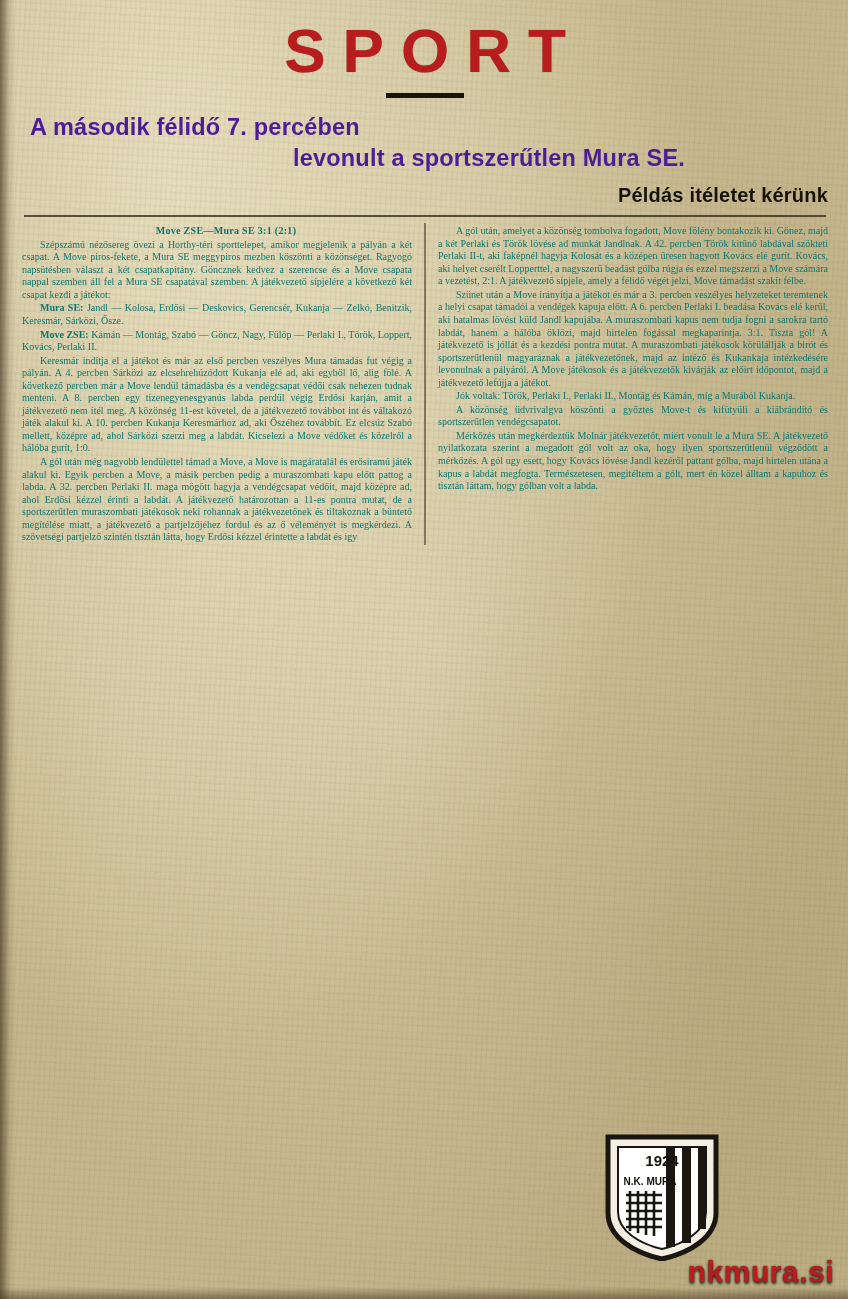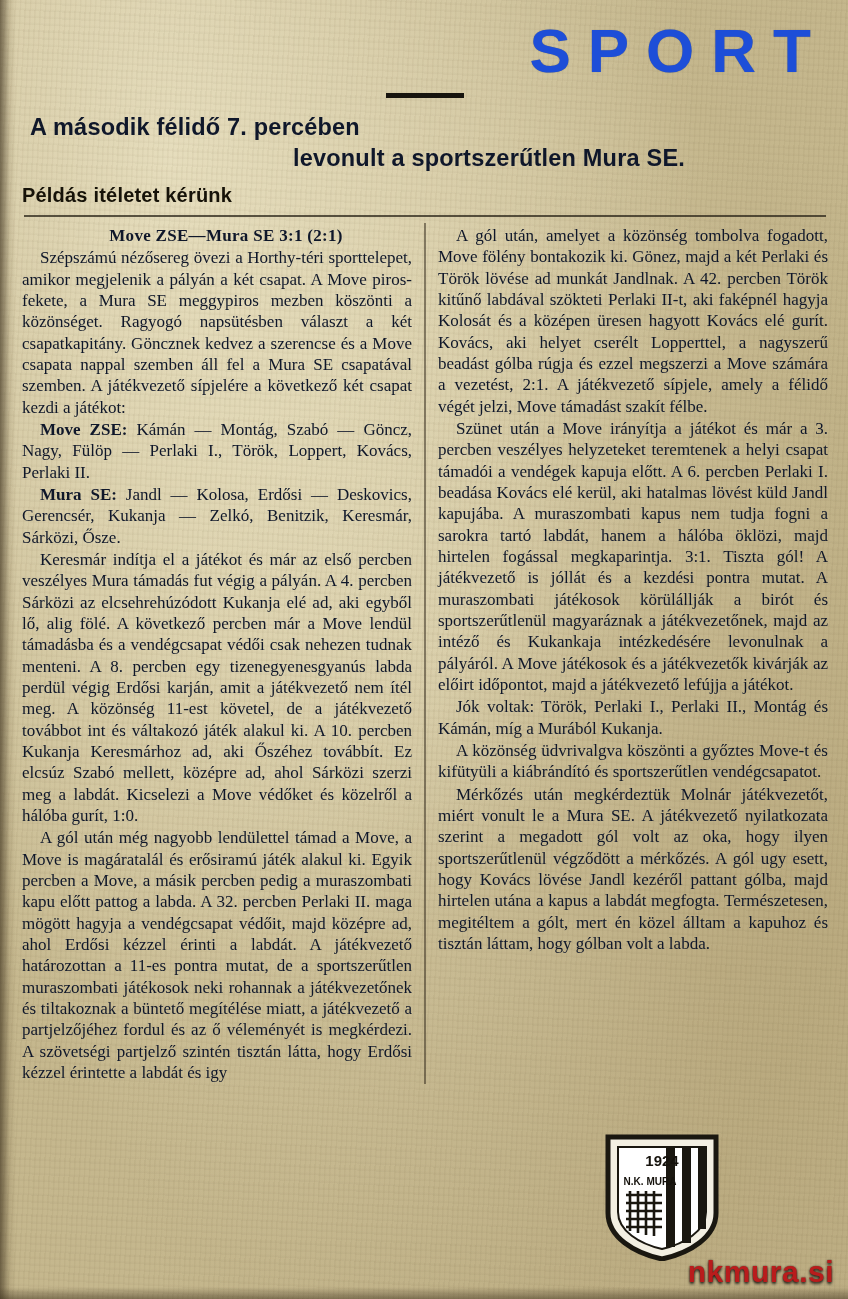--- a/index.html
+++ b/index.html
@@ -56,74 +56,74 @@
   }
   .edge-bottom {
     position: absolute;
     left: 0; right: 0; bottom: 0;
     height: 12px;
     background: linear-gradient(0deg, rgba(60,48,28,0.5), rgba(255,255,255,0));
     z-index: 4;
     pointer-events: none;
   }
   .masthead {
-    text-align: right;
+    text-align: center;
     font-family: "Liberation Sans", sans-serif;
     font-weight: bold;
     font-size: 62px;
     letter-spacing: 17px;
     line-height: 1.05;
     text-indent: 17px;
-    color: #1d4ed8;
+    color: #b91c1c;
     margin: 4px 0 2px 0;
     text-shadow: 0 0 1px rgba(0,0,0,0.35);
   }
   .masthead-rule {
     width: 78px;
     height: 5px;
     background: #17140e;
     margin: 10px auto 14px auto;
   }
   .headline {
     font-family: "Liberation Sans", sans-serif;
     font-weight: bold;
     font-size: 23.5px;
     line-height: 1.32;
-    color: #0f172a;
+    color: #4c1d95;
     letter-spacing: 0.2px;
   }
   .headline .l1 { display: block; text-align: left; padding-left: 8px; }
   .headline .l2 { display: block; text-align: center; padding-left: 128px; }
   .subhead {
     font-family: "Liberation Sans", sans-serif;
     font-weight: bold;
     font-size: 20px;
-    text-align: left;
+    text-align: right;
     margin: 10px 0 8px 0;
     color: #161208;
     letter-spacing: 0.2px;
   }
   .rule-thin {
     height: 2px;
     background: #2a2418;
     margin: 6px 2px 8px 2px;
     opacity: 0.75;
   }
   .cols {
     position: relative;
     display: flex;
     gap: 26px;
     margin-top: 6px;
   }
   .col {
     width: 390px;
-    font-size: 17px;
+    font-size: 10px;
     line-height: 1.255;
     text-align: justify;
-    color: #0f172a;
+    color: #0f766e;
     -webkit-hyphens: auto;
     hyphens: auto;
   }
   .col-divider {
     position: absolute;
     left: 402px;
     top: -2px;
     bottom: 0;
     width: 2px;
     background: #3a3222;
@@ -192,27 +192,27 @@
 
     <div class="cols">
       <div class="col-divider"></div>
 
       <div class="col">
         <p class="lead">Move ZSE—Mura SE 3:1  (2:1)</p>
 
         <p>Szépszámú nézősereg övezi a Horthy-téri sporttelepet, amikor megjelenik a pályán a két csapat. A Move piros-fekete, a Mura SE meggypiros mezben köszönti a közönséget. Ragyogó napsütésben választ a két csapatkapitány. Göncznek kedvez a szerencse és a Move csapata nappal szemben áll fel a Mura SE csapatával szemben. A játékvezető sípjelére a következő két csapat kezdi a játékot:</p>
 
         <p class="lineup">
+          <b>Mura SE:</b>
+          <span>Jandl — Kolosa, Erdősi — Deskovics, Gerencsér, Kukanja — Zelkó, Benitzik, Keresmár, Sárközi, Ősze.</span>
+        </p>
+
+        <p class="lineup">
           <b>Move ZSE:</b>
           <span>Kámán — Montág, Szabó — Göncz, Nagy, Fülöp — Perlaki I., Török, Loppert, Kovács, Perlaki II.</span>
-        </p>
-
-        <p class="lineup">
-          <b>Mura SE:</b>
-          <span>Jandl — Kolosa, Erdősi — Deskovics, Gerencsér, Kukanja — Zelkó, Benitzik, Keresmár, Sárközi, Ősze.</span>
         </p>
 
         <p>Keresmár indítja el a játékot és már az első percben veszélyes Mura támadás fut végig a pályán. A 4. percben Sárközi az elcsehrehúzódott Kukanja elé ad, aki egyből lő, alig fölé. A következő percben már a Move lendül támadásba és a vendégcsapat védői csak nehezen tudnak menteni. A 8. percben egy tizenegyenesgyanús labda perdül végig Erdősi karján, amit a játékvezető nem ítél meg. A közönség 11-est követel, de a játékvezető továbbot int és váltakozó játék alakul ki. A 10. percben Kukanja Keresmárhoz ad, aki Őszéhez továbbít. Ez elcsúz Szabó mellett, középre ad, ahol Sárközi szerzi meg a labdát. Kicselezi a Move védőket és közelről a hálóba gurít, 1:0.</p>
         <p>A gól után még nagyobb lendülettel támad a Move, a Move is magáratalál és erősiramú játék alakul ki. Egyik percben a Move, a másik percben pedig a muraszombati kapu előtt pattog a labda. A 32. percben Perlaki II. maga mögött hagyja a vendégcsapat védőit, majd középre ad, ahol Erdősi kézzel érinti a labdát. A játékvezető határozottan a 11-es pontra mutat, de a sportszerűtlen muraszombati játékosok neki rohannak a játékvezetőnek és tiltakoznak a büntető megítélése miatt, a játékvezető a partjelzőjéhez fordul és az ő véleményét is megkérdezi. A szövetségi partjelző szintén tisztán látta, hogy Erdősi kézzel érintette a labdát és igy</p>
       </div>
 
       <div class="col">
         <p>A gól után, amelyet a közönség tombolva fogadott, Move fölény bontakozik ki. Gönez, majd a két Perlaki és Török lövése ad munkát Jandlnak. A 42. percben Török kitűnő labdával szökteti Perlaki II-t, aki faképnél hagyja Kolosát és a középen üresen hagyott Kovács elé gurít. Kovács, aki helyet cserélt Lopperttel, a nagyszerű beadást gólba rúgja és ezzel megszerzi a Move számára a vezetést, 2:1. A játékvezető sípjele, amely a félidő végét jelzi, Move támadást szakít félbe.</p>
         <p>Szünet után a Move irányítja a játékot és már a 3. percben veszélyes helyzeteket teremtenek a helyi csapat támadói a vendégek kapuja előtt. A 6. percben Perlaki I. beadása Kovács elé kerül, aki hatalmas lövést küld Jandl kapujába. A muraszombati kapus nem tudja fogni a sarokra tartó labdát, hanem a hálóba öklözi, majd hirtelen fogással megkaparintja. 3:1. Tiszta gól! A játékvezető is jóllát és a kezdési pontra mutat. A muraszombati játékosok körülállják a birót és sportszerűtlenül magyaráznak a játékvezetőnek, majd az intéző és Kukankaja intézkedésére levonulnak a pályáról. A Move játékosok és a játékvezetők kivárják az előirt időpontot, majd a játékvezető lefújja a játékot.</p>
         <p class="gap">Jók voltak: Török, Perlaki I., Perlaki II., Montág és Kámán, míg a Murából Kukanja.</p>

